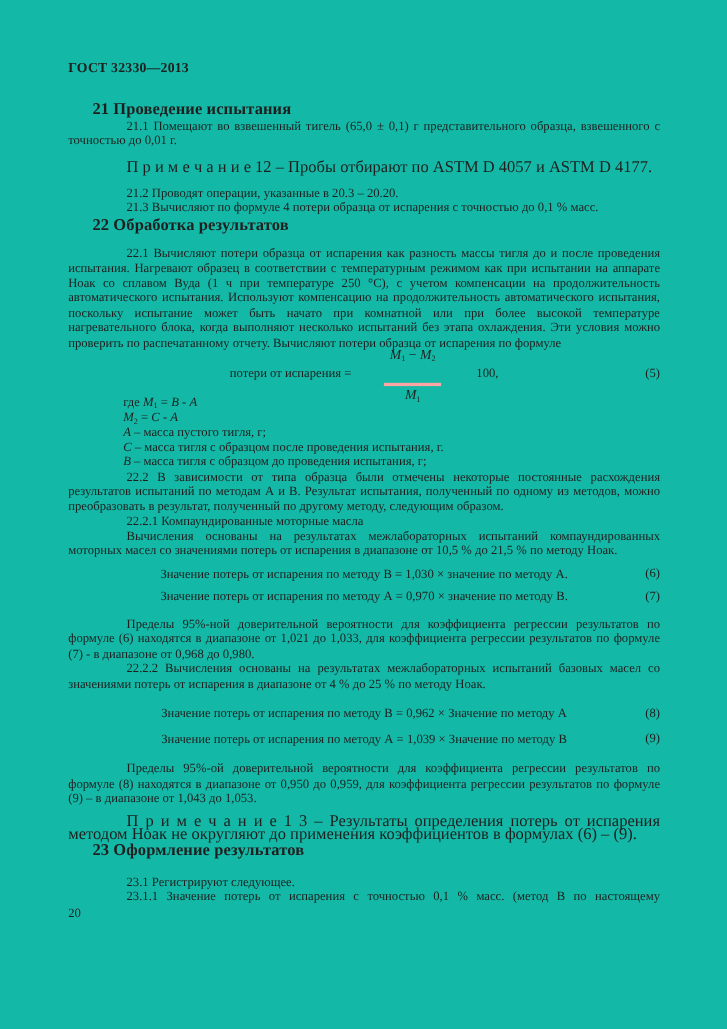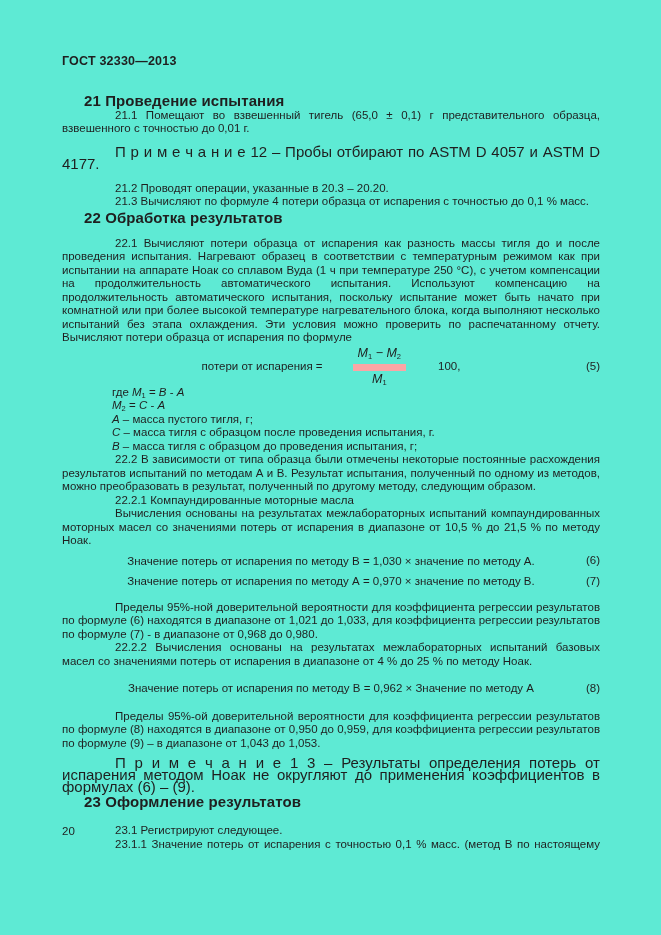--- a/index.html
+++ b/index.html
@@ -1,23 +1,23 @@
 <!DOCTYPE html>
 <html lang="ru"><head>
 <meta charset="utf-8">
 <style>
   html, body { margin: 0; padding: 0; background: #ffffff; }
   .page {
     position: relative;
     width: 661px;
     height: 935px;
     box-sizing: border-box;
-    background: #5eead4;
+    background: #14b8a6;
     color: #1f1f1f;
-    font-family: Liberation Sans, sans-serif;
+    font-family: Liberation Serif, serif;
     font-size: 11.5px;
     line-height: 13.5px;
     padding: 55px 61px 0 62px;
     overflow: hidden;
   }
   .running-header {
     font-weight: bold;
     font-size: 12.5px;
     margin: 0 0 23px 0;
     letter-spacing: 0.2px;
@@ -67,22 +67,22 @@
   }
   .f5-lhs { margin-right: 14px; }
   .frac {
     display: inline-block;
     text-align: center;
     vertical-align: middle;
     font-size: 12.5px;
   }
   .frac .num {
     display: block;
-    border-bottom: 7px solid #fca5a5;
-    padding: 0 5px 4px 5px;
+    border-bottom: 3px solid #fca5a5;
+    padding: 0 5px 18px 5px;
   }
   .frac .den { display: block; padding-top: 2px; }
   .frac i, .where-block i, .f5-factor { font-style: italic; }
   sub {
     font-size: 7.5px;
     line-height: 0;
     vertical-align: -2px;
   }
   .f5-factor { font-style: normal; margin-left: 16px; }
   .formula5 .eq-num { transform: none; top: auto; }
@@ -157,20 +157,24 @@
     <span class="eq-num">(7)</span>
   </div>
 
   <p class="body-p p-limits1">Пределы 95%-ной доверительной вероятности для коэффициента регрессии результатов по формуле (6) находятся в диапазоне от 1,021 до 1,033,  для коэффициента регрессии результатов по формуле (7) - в диапазоне от 0,968 до 0,980.</p>
   <p class="body-p">22.2.2 Вычисления основаны на результатах межлабораторных испытаний базовых масел со значениями  потерь от испарения  в диапазоне от 4 % до 25 % по методу Ноак.</p>
 
   <div class="eq-row eq8">
     <span>Значение потерь от испарения  по методу В = 0,962 × Значение по методу А</span>
     <span class="eq-num">(8)</span>
   </div>
+  <div class="eq-row eq9">
+    <span>Значение потерь от испарения  по методу А = 1,039 × Значение по методу В</span>
+    <span class="eq-num">(9)</span>
+  </div>
 
   <p class="body-p p-limits2">Пределы 95%-ой доверительной вероятности для коэффициента регрессии результатов по формуле (8) находятся в диапазоне от 0,950 до  0,959,  для  коэффициента регрессии результатов по формуле (9)  – в диапазоне от 1,043 до 1,053.</p>
 
   <p class="note note13">П р и м е ч а н и е   1 3  – Результаты определения потерь от испарения методом  Ноак не округляют до применения коэффициентов в формулах (6) – (9).</p>
 
   <h2 class="section-heading h23">23 Оформление результатов</h2>
 
   <p class="body-p p231">23.1 Регистрируют следующее.</p>
   <p class="body-p justify-last">23.1.1 Значение потерь от испарения с точностью 0,1 % масс. (метод В по настоящему</p>
 

